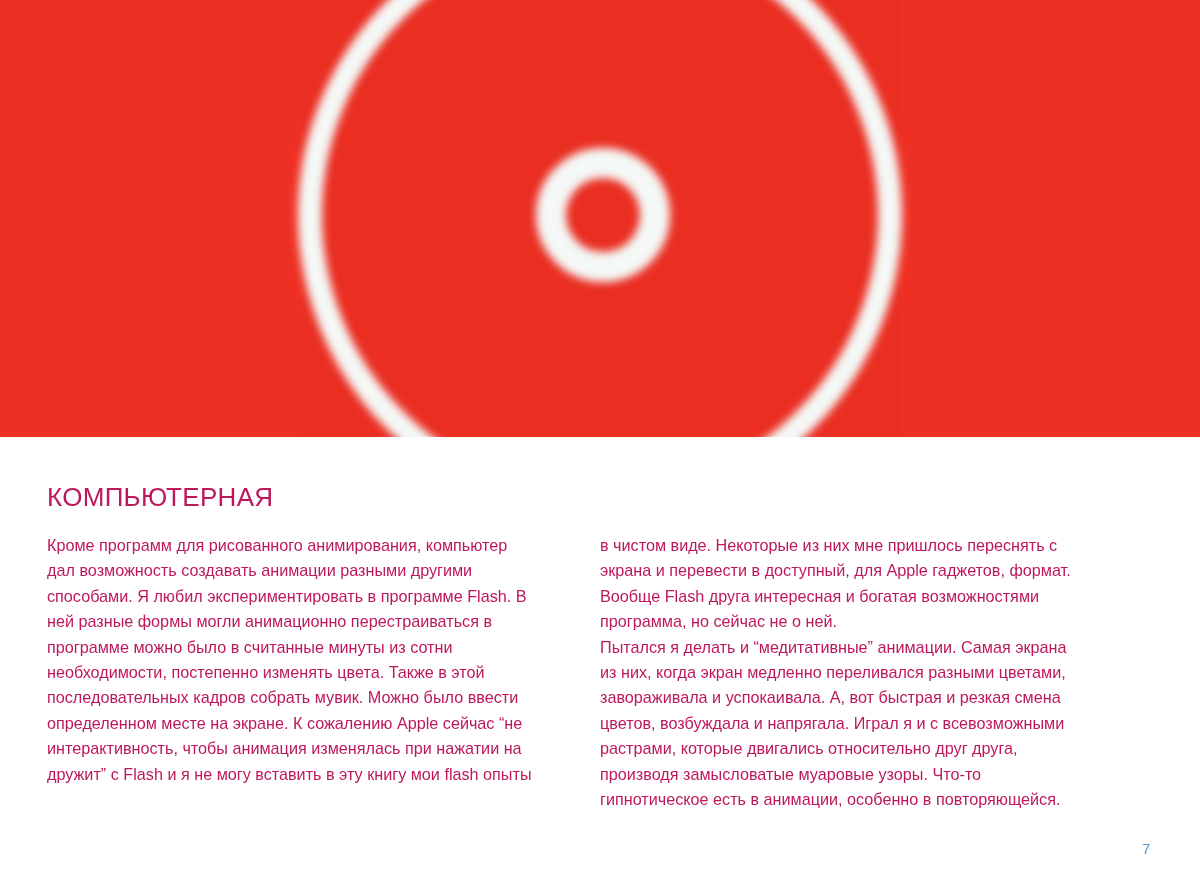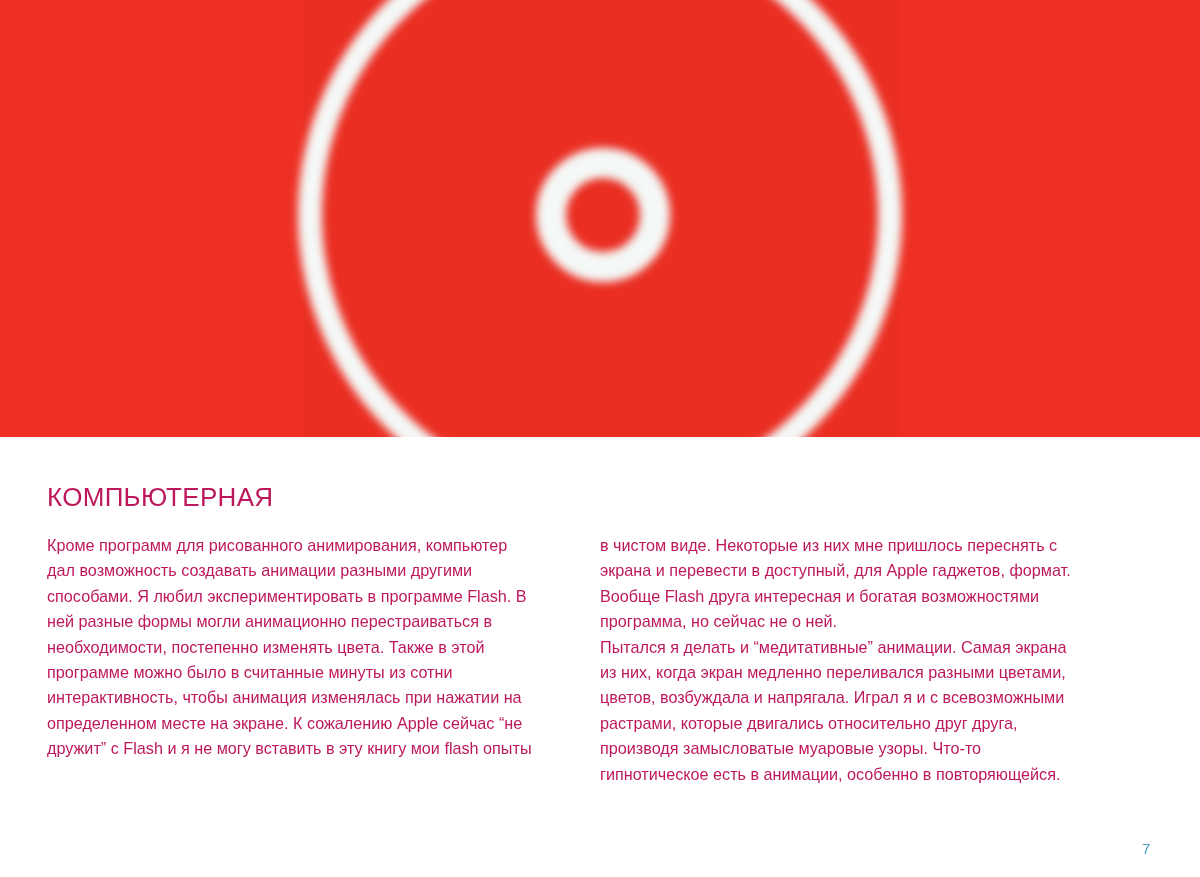--- a/index.html
+++ b/index.html
@@ -49,36 +49,38 @@
 </div>
 
 <h1 class="heading">КОМПЬЮТЕРНАЯ</h1>
 
 <div class="col col-left">
   <p>
     <span class="line">Кроме программ для рисованного анимирования, компьютер</span>
     <span class="line">дал возможность создавать анимации разными другими</span>
     <span class="line">способами. Я любил экспериментировать в программе Flash. В</span>
     <span class="line">ней разные формы могли анимационно перестраиваться в</span>
+    <span class="line">программе можно было в считанные минуты из сотни</span>
     <span class="line">необходимости, постепенно изменять цвета. Также в этой</span>
-    <span class="line">программе можно было в считанные минуты из сотни</span>
+    <span class="line">последовательных кадров собрать мувик. Можно было ввести</span>
+    <span class="line">определенном месте на экране. К сожалению Apple сейчас “не</span>
     <span class="line">интерактивность, чтобы анимация изменялась при нажатии на</span>
-    <span class="line">определенном месте на экране. К сожалению Apple сейчас “не</span>
     <span class="line">дружит” с Flash и я не могу вставить в эту книгу мои flash опыты</span>
   </p>
 </div>
 
 <div class="col col-right">
   <p>
     <span class="line">в чистом виде. Некоторые из них мне пришлось переснять с</span>
     <span class="line">экрана и перевести в доступный, для Apple гаджетов, формат.</span>
     <span class="line">Вообще Flash друга интересная и богатая возможностями</span>
     <span class="line">программа, но сейчас не о ней.</span>
     <span class="line">Пытался я делать и “медитативные” анимации. Самая экрана</span>
     <span class="line">из них, когда экран медленно переливался разными цветами,</span>
+    <span class="line">завораживала и успокаивала. А, вот быстрая и резкая смена</span>
     <span class="line">цветов, возбуждала и напрягала. Играл я и с всевозможными</span>
     <span class="line">растрами, которые двигались относительно друг друга,</span>
     <span class="line">производя замысловатые муаровые узоры. Что-то</span>
     <span class="line">гипнотическое есть в анимации, особенно в повторяющейся.</span>
   </p>
 </div>
 
 <div class="page-number">7</div>
 
 </body></html>

